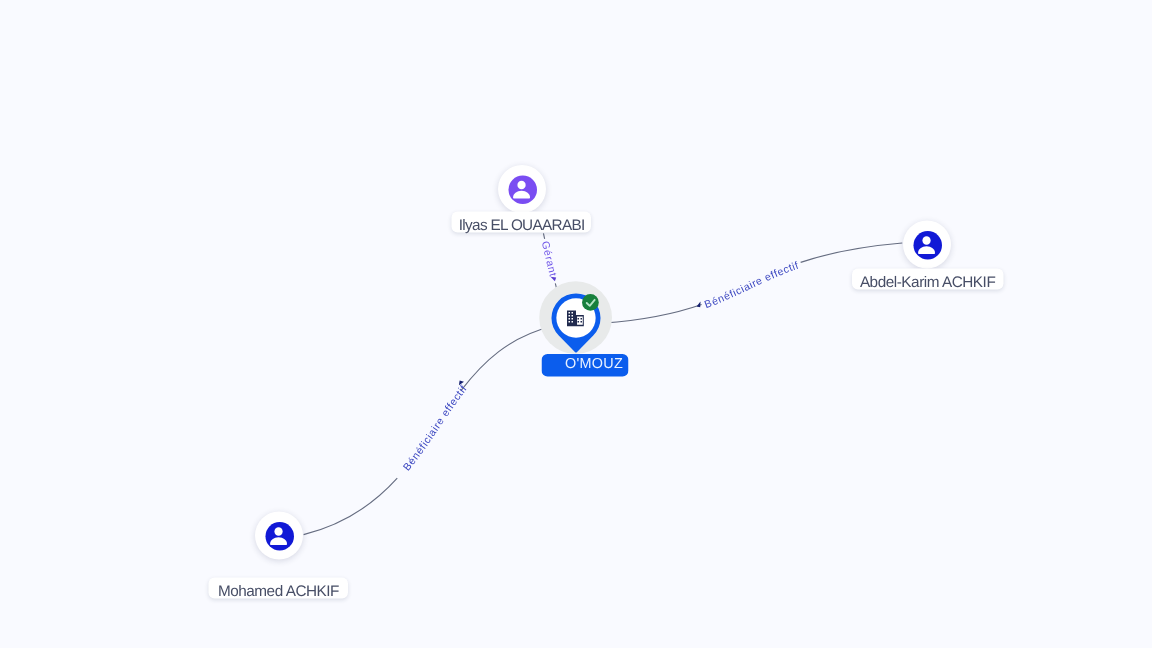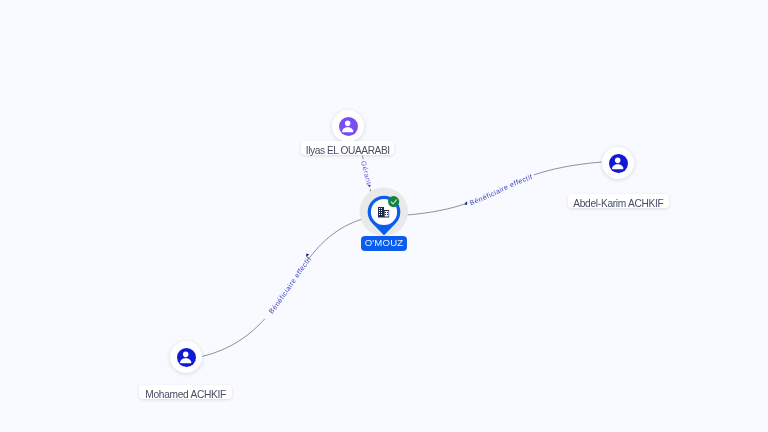--- a/index.html
+++ b/index.html
@@ -17,21 +17,21 @@
   .chip span{position:relative;top:1.4px;}
   .chip.tight span{letter-spacing:-.44px;}
   .person-node{position:absolute;width:32px;height:32px;border-radius:50%;
       background:#fff;box-shadow:0 1px 4px rgba(30,40,80,.16);
       display:flex;align-items:center;justify-content:center;}
   .person-disc{width:19px;height:19px;border-radius:50%;
       display:flex;align-items:center;justify-content:center;}
   .abs{position:absolute;}
   .co-chip{position:absolute;background:#0b5ded;color:#e8f1ff;font-size:9.6px;
       border-radius:4px;line-height:1;transform:translateZ(0);
-      display:flex;align-items:center;justify-content:center;letter-spacing:.2px;}
+      display:flex;align-items:center;justify-content:center;letter-spacing:.2px;padding-left:12px;}
 </style>
 </head>
 <body>
 
 <div class="stage">
 <svg width="768" height="432" viewBox="0 0 768 432">
   <defs>
     <path id="p-gerant" d="M362.3,155.6 C365.2,169 369.4,186 372.8,199.2"></path>
     <path id="p-be-right" d="M402,215.4 C502.9,208.2 494.2,171.1 601.5,162"></path>
     <path id="p-be-left" d="M202.4,356.4 C294.5,333.8 287.3,237.6 368,217.5"></path>
@@ -73,21 +73,21 @@
   </div>
 
 <div class="person-node" style="left:602px;top:147px">
   <div class="person-disc" style="background:#1119d6">
     <svg width="19.4" height="19.4" viewBox="0 0 24 24">
       <ellipse cx="12" cy="9.1" rx="3.4" ry="3.5" fill="#fff"></ellipse>
       <path d="M12 13.9c-3.9 0-7 2.6-7 5.4 0 .5.4.9.9.9h12.2c.5 0 .9-.4.9-.9 0-2.8-3.1-5.4-7-5.4z" fill="#fff"></path>
     </svg>
   </div>
 </div>
-<div class="chip" style="left:567.8px;top:194px;width:101.2px;height:13.6px">
+<div class="chip" style="left:567.8px;top:179px;width:101.2px;height:13.6px">
     <span>Abdel-Karim ACHKIF</span>
   </div>
 
 <div class="person-node" style="left:170px;top:341px">
   <div class="person-disc" style="background:#1119d6">
     <svg width="19.4" height="19.4" viewBox="0 0 24 24">
       <ellipse cx="12" cy="9.1" rx="3.4" ry="3.5" fill="#fff"></ellipse>
       <path d="M12 13.9c-3.9 0-7 2.6-7 5.4 0 .5.4.9.9.9h12.2c.5 0 .9-.4.9-.9 0-2.8-3.1-5.4-7-5.4z" fill="#fff"></path>
     </svg>
   </div>

